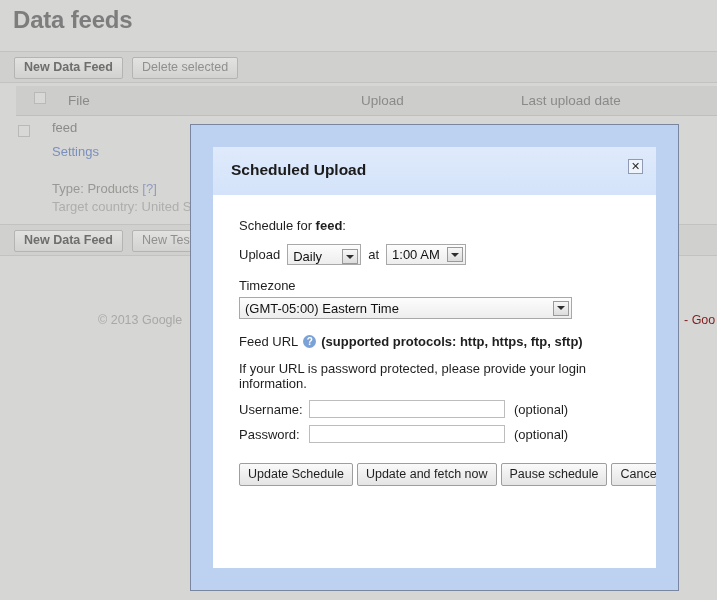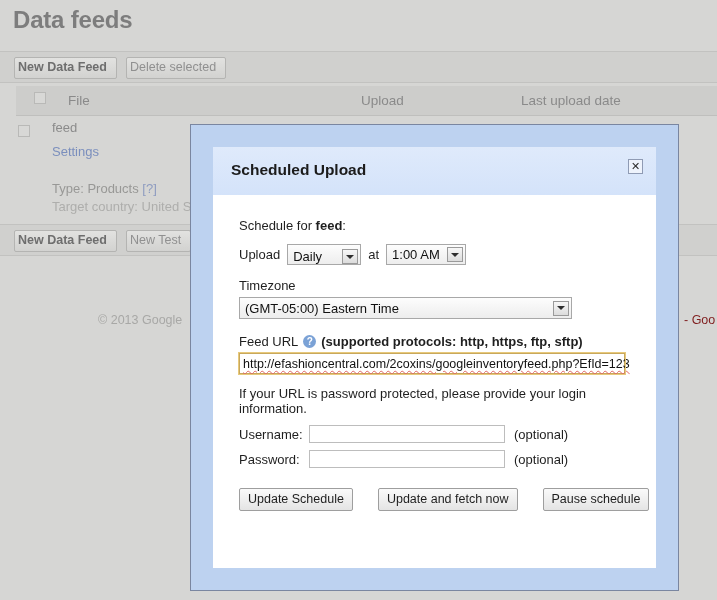--- a/index.html
+++ b/index.html
@@ -44,21 +44,21 @@
     border-bottom: 1px solid #c2c2c0;
   }
 
   .btn {
     display: inline-block;
     border: 1px solid #b4b4b2;
     border-radius: 2px;
     background: linear-gradient(to bottom, #e2e2e0 0%, #d2d2d0 100%);
     color: #909090;
     font-size: 12.5px;
-    padding: 3px 9px 4px 3px;
+    padding: 3px 9px 4px 9px;
     line-height: 13px;
     cursor: default;
     white-space: nowrap;
   }
   .btn.strong {
     font-weight: bold;
     color: #6e6e6e;
   }
 
   .toolbar-inner {
@@ -316,21 +316,21 @@
     width: 196px;
     height: 18px;
     border: 1px solid #bdbdbd;
     background: #fff;
     box-sizing: border-box;
   }
   .cred-opt { margin-left: 9px; color: #1f1f1f; }
 
   .modal-buttons {
     display: flex;
-    gap: 25px;
+    gap: 4px;
     margin-top: 20px;
   }
   .mbtn {
     border: 1px solid #9e9e9e;
     border-radius: 2px;
     background: linear-gradient(to bottom, #fafafa 0%, #e4e4e4 100%);
     color: #1f1f1f;
     font-size: 12.5px;
     padding: 3px 8px 4px 8px;
     line-height: 14px;
@@ -417,24 +417,20 @@
             <i></i>
           </span>
       </span>
 
       <div class="feedurl-label">
         <span>Feed URL</span>
         <span class="help-icon">?</span>
         <span class="protocols">(supported protocols: http, https, ftp, sftp)</span>
       </div>
 
-      <div class="url-input">
-        <span class="url-text">http://efashioncentral.com/2coxins/googleinventoryfeed.php?EfId=123</span>
-          <span class="caret"></span>
-      </div>
 
       <div class="passwd-note">If your URL is password protected, please provide your login information.</div>
 
       <div class="cred-row">
         <span class="cred-label">Username:</span>
         <input class="cred-input" type="text" value="" style="">
         <span class="cred-opt">(optional)</span>
       </div>
 
       <div class="cred-row">

